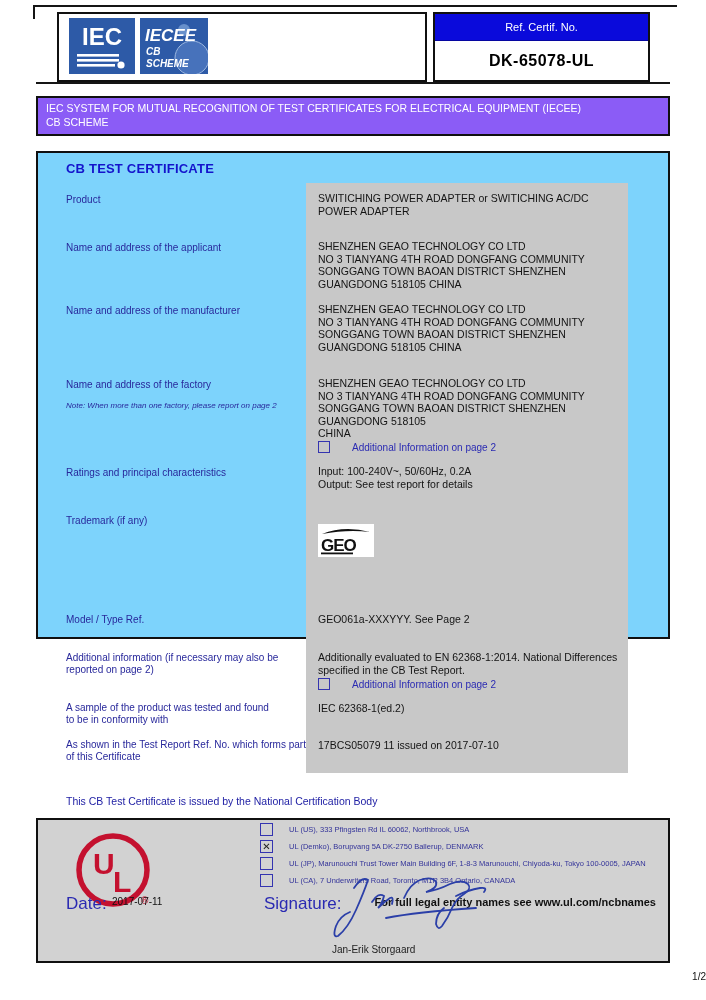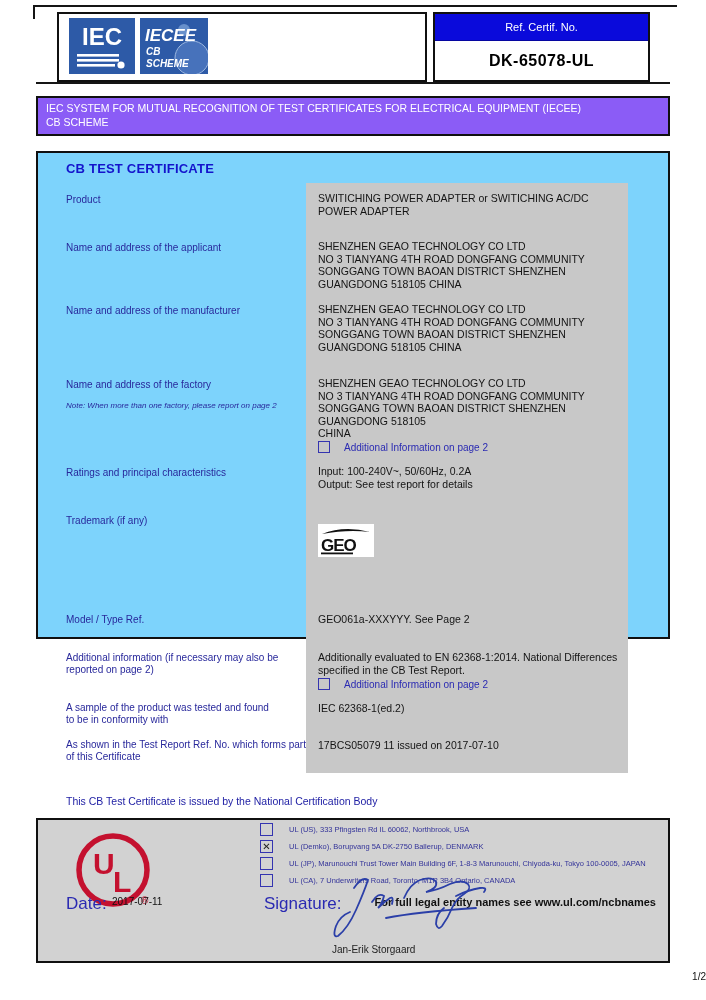--- a/index.html
+++ b/index.html
@@ -19,21 +19,21 @@
   
   .banner{left:36px;top:96px;width:634px;height:40px;background:#8b5cf6;border:2px solid #101010;
           box-sizing:border-box;color:#fff;font-size:10.5px;line-height:14px;padding:3px 8px;white-space:pre-line;}
   
   .main{left:36px;top:140px;width:634px;height:488px;border:2px solid #101010;box-sizing:border-box;background:#7dd3fc;margin-top:11px;}
   .title{left:28px;top:8px;color:#1414cc;font-weight:bold;font-size:13px;letter-spacing:.2px;}
   .graycol{left:268px;top:30px;width:322px;height:590px;background:#c8c8c8;}
   .lbl{color:#28289b;font-size:10px;line-height:12px;width:238px;white-space:pre-line;}
   .note{color:#28289b;font-size:8px;font-style:italic;width:240px;}
   .val{color:#141414;font-size:10.5px;line-height:12.5px;width:300px;white-space:pre-line;}
-  .cbrow{display:flex;align-items:center;gap:14px;}
+  .cbrow{display:flex;align-items:center;gap:22px;}
   .cb{width:10px;height:10px;border:1.5px solid #3434b0;font-size:9px;line-height:10px;text-align:center;
       color:#222;flex:0 0 auto;background:transparent;}
   .cbl{color:#2a2ab2;font-size:10px;}
   .geo-box{width:56px;height:33px;background:#fff;display:flex;align-items:center;justify-content:center;}
   .issuer{left:28px;top:642px;color:#2222a5;font-size:10.5px;}
   
   .footer{left:36px;top:818px;width:634px;height:145px;border:2px solid #101010;box-sizing:border-box;background:#d2d2d2;}
   .offices{left:222px;top:3px;}
   .office{display:flex;align-items:center;gap:16px;margin-bottom:4px;}
   .ocb{width:11px;height:11px;border:1.5px solid #3434b0;font-size:10px;line-height:11px;text-align:center;color:#222;}

